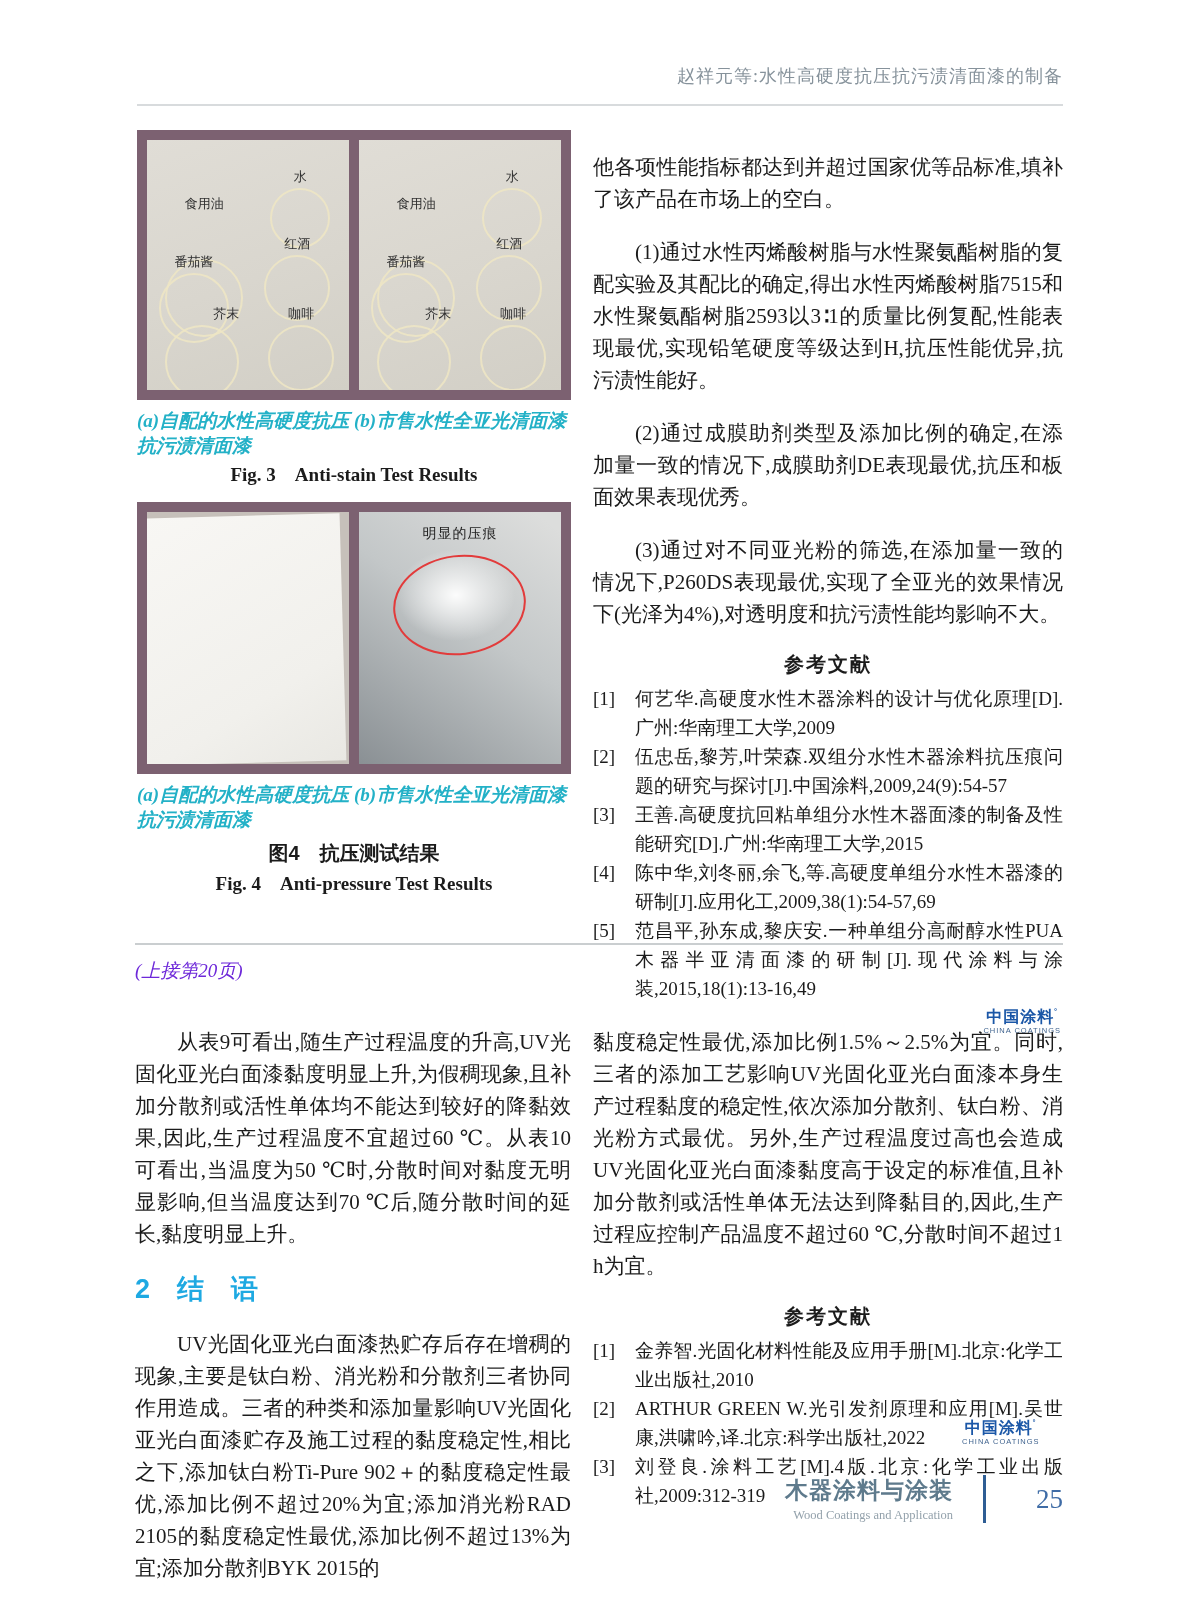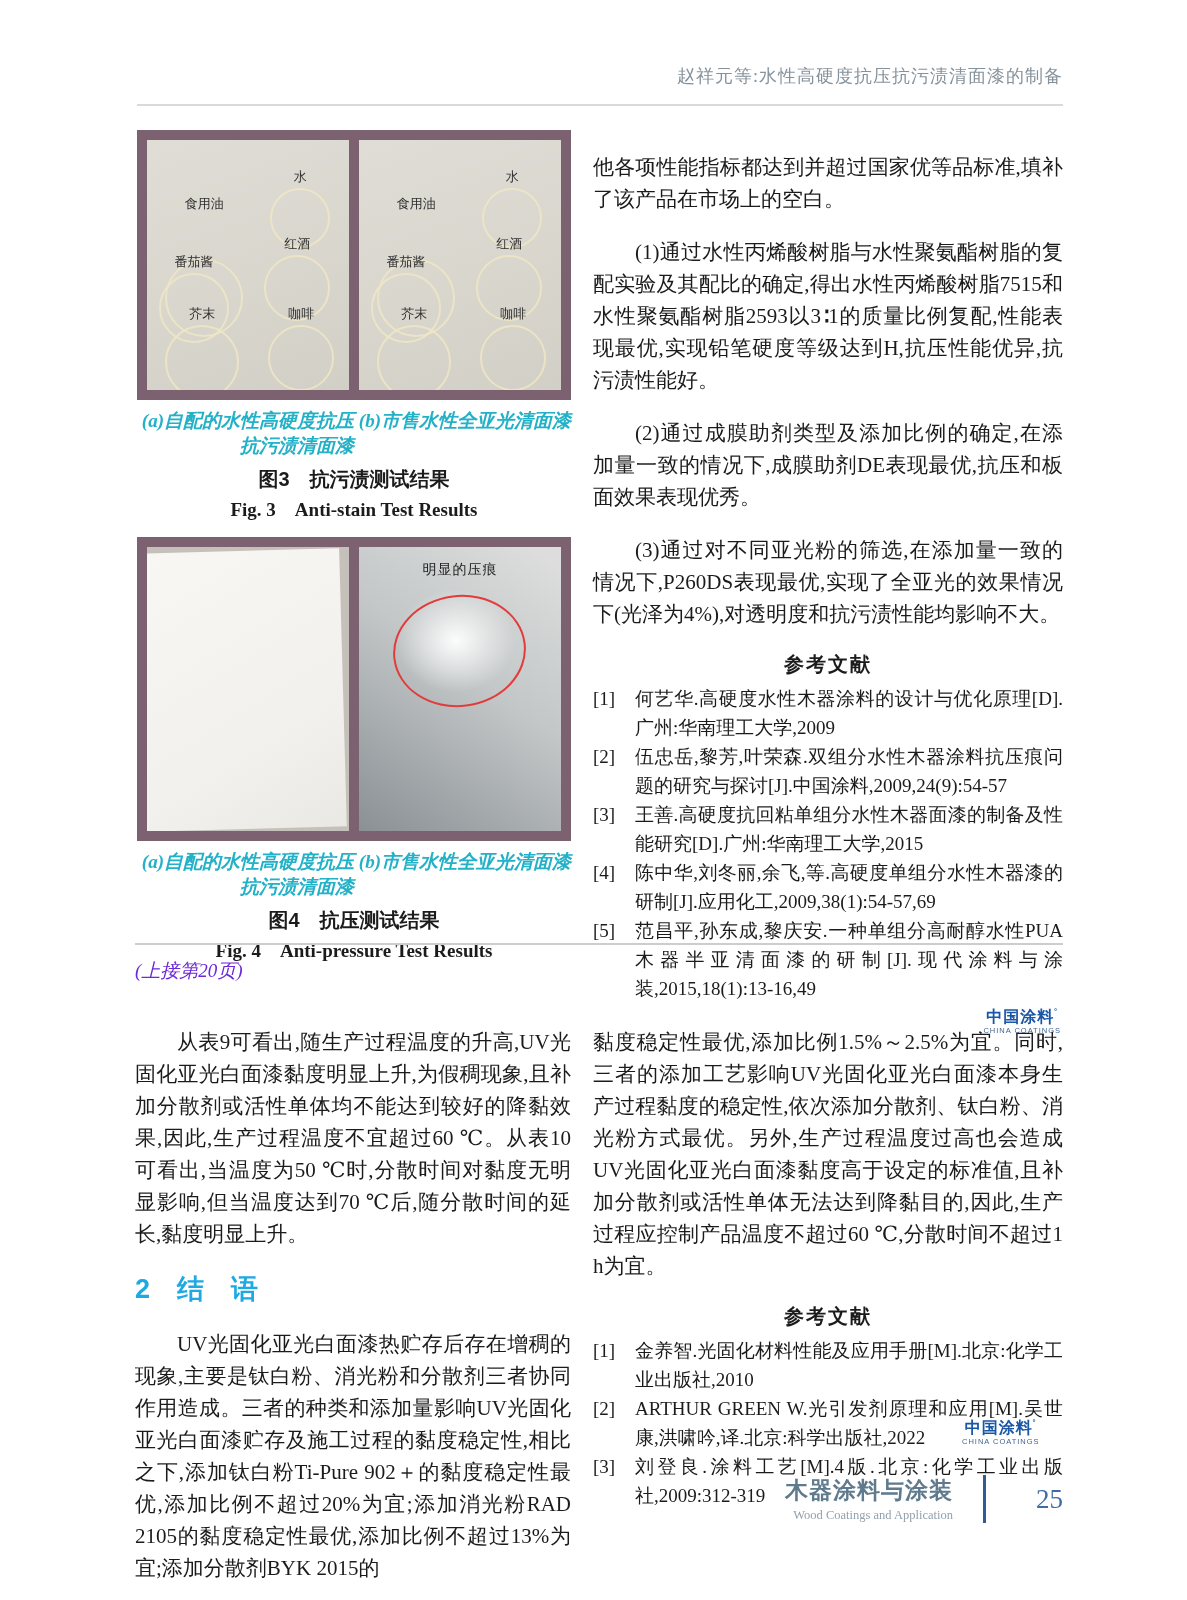--- a/index.html
+++ b/index.html
@@ -21,21 +21,21 @@
   .col{position:absolute;}
   .col-tl{top:130px;left:137px;width:434px;}
   .col-tr{top:130px;left:593px;width:470px;}
   .col-bl{top:1005px;left:135px;width:436px;}
   .col-br{top:1005px;left:593px;width:470px;}
 
   
   .fig-box{background:#7c6171;padding:10px;display:flex;gap:10px;}
   .photo{flex:1;position:relative;overflow:hidden;}
   .photo-stain{background:linear-gradient(160deg,#e0ddd6 0%,#d9d6ce 55%,#d2cfc6 100%);height:250px;}
-  .photo-press{height:284px;}
+  .photo-press{height:252px;}
   .photo-press-a{background:#c6c0ba;}
   .board{
     position:absolute;left:-3%;right:3%;top:1.5%;bottom:0.5%;
     background:linear-gradient(150deg,#f8f7f4 0%,#f1f0ec 70%,#e9e8e3 100%);
     transform:rotate(-1.6deg);
   }
   .photo-press-b{
     background:
       radial-gradient(ellipse 42% 26% at 48% 33%, rgba(255,255,255,0.95) 0%, rgba(255,255,255,0) 70%),
       linear-gradient(215deg,#dcdddc 5%,#c3c7c8 45%,#8a9094 100%);
@@ -50,26 +50,26 @@
   }
 
   
   .stain{position:absolute;display:flex;flex-direction:column;align-items:center;}
   .stain-label{font-size:13px;color:#2f2f2f;white-space:nowrap;}
   .stain-circle{border:2px solid rgba(238,230,196,0.85);border-radius:50%;margin-top:2px;}
   .pos-0{left:9%;top:22%;gap:44px;}  .pos-0 .stain-circle{width:74px;height:74px;}
   .pos-1{left:61%;top:11%;} .pos-1 .stain-circle{width:56px;height:56px;}
   .pos-2{left:6%;top:45%;}  .pos-2 .stain-circle{width:66px;height:66px;}
   .pos-3{left:58%;top:38%;} .pos-3 .stain-circle{width:62px;height:62px;}
-  .pos-4{left:9%;top:66%;}  .pos-4 .stain-circle{width:70px;height:70px;}
+  .pos-4{left:9%;top:66%;align-items:flex-end;}  .pos-4 .stain-circle{width:70px;height:70px;}
   .pos-5{left:60%;top:66%;} .pos-5 .stain-circle{width:62px;height:62px;}
 
   
   .fig-captions{display:flex;margin-top:8px;}
-  .cap{width:50%;text-align:right;color:#23b1c7;font-size:19px;line-height:25px;
+  .cap{width:50%;text-align:left;color:#23b1c7;font-size:19px;line-height:25px;
        font-weight:bold;font-style:italic;}
   .fig-title-cn{text-align:center;font-weight:bold;font-size:20px;margin-top:8px;}
   .fig-title-en{text-align:center;font-weight:bold;font-size:19px;margin-top:4px;}
   .fig-gap{height:14px;}
 
   
   .para{font-size:21px;line-height:32px;text-align:justify;}
   .indent{text-indent:2em;}
   .refs-title{text-align:center;font-weight:bold;font-size:20px;letter-spacing:2px;margin:10px 0 6px;}
   .ref{position:relative;padding-left:42px;font-size:19px;line-height:29px;text-align:justify;}
@@ -172,21 +172,20 @@
         </div>
       </div>
   </div>
   <div class="fig-captions">
     <div class="cap">
       <div>(a)自配的水性高硬度抗压</div>
       <div>抗污渍清面漆</div>
     </div>
     <div class="cap">(b)市售水性全亚光清面漆</div>
   </div>
-  <div class="fig-title-cn sans">图3　抗污渍测试结果</div>
   <div class="fig-title-en">Fig. 3　Anti-stain Test Results</div>
 
   <div class="fig-gap"></div>
 
   <div class="fig-box">
     <div class="photo photo-press photo-press-a">
       <div class="board"></div>
     </div>
     <div class="photo photo-press photo-press-b">
       <div class="press-annotation">明显的压痕</div>

